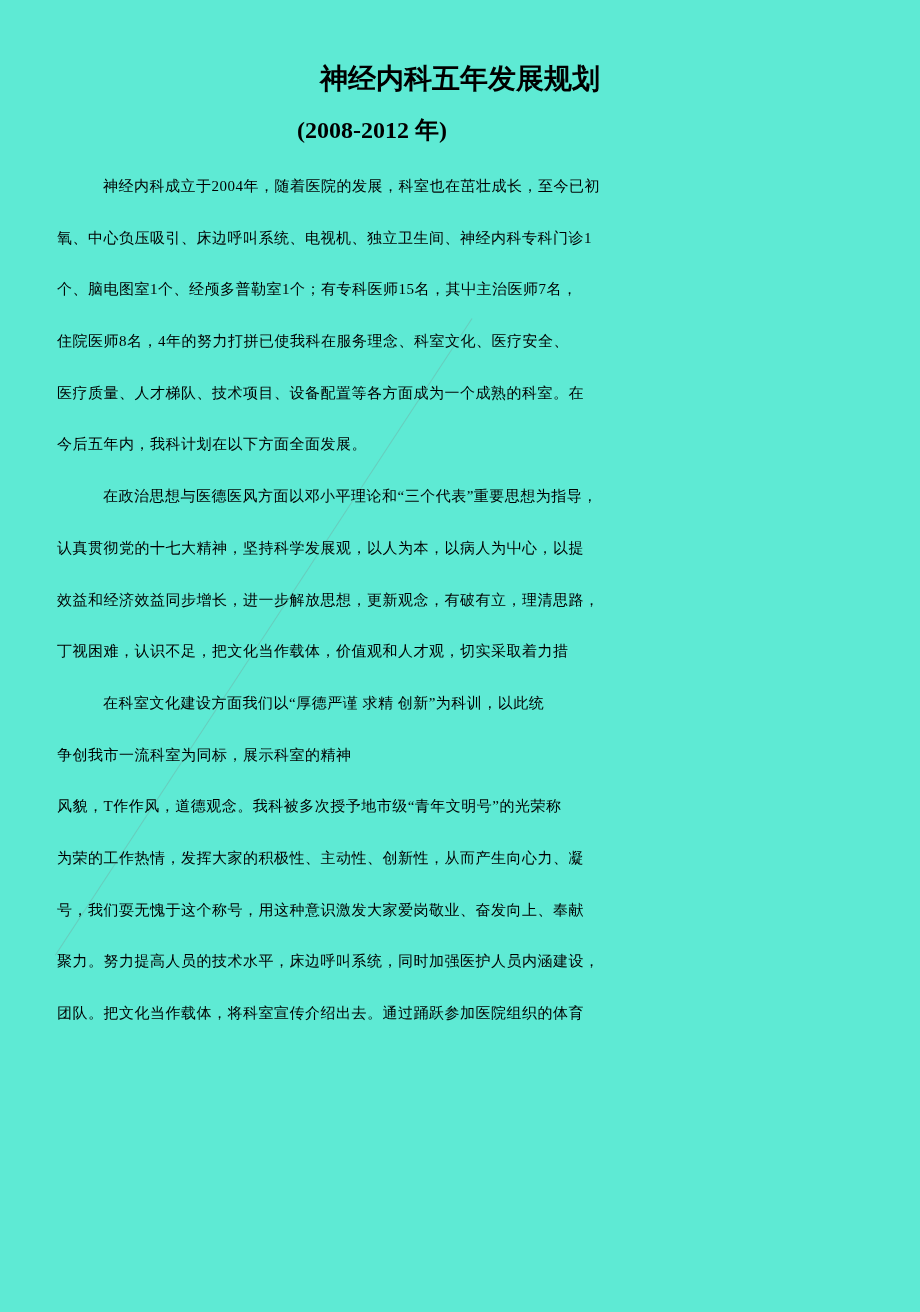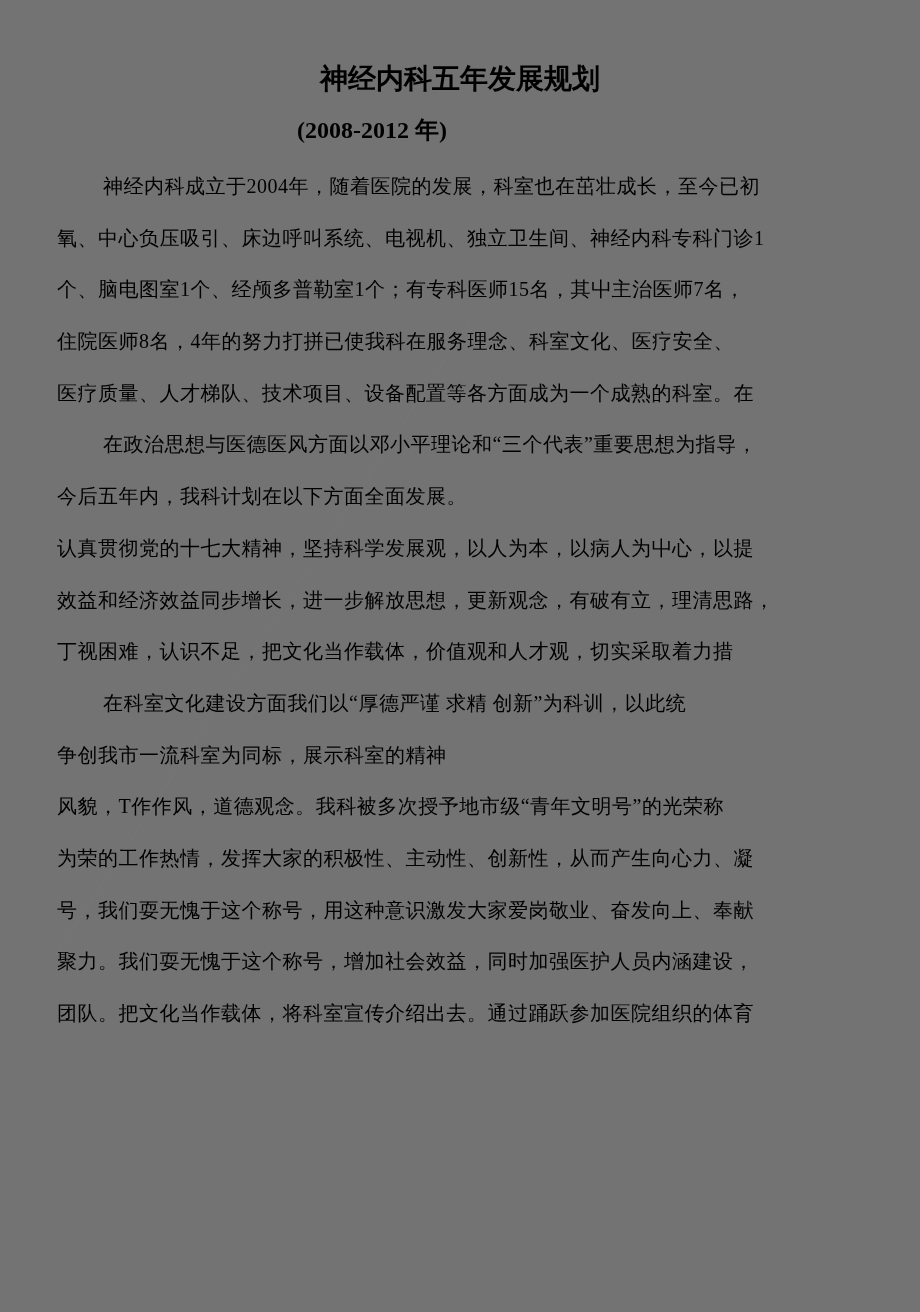--- a/index.html
+++ b/index.html
@@ -40,21 +40,21 @@
   }
   .doc-body {
     position: absolute;
     top: 161px;
     left: 57px;
     width: 810px;
   }
   .line {
     height: 51.7px;
     line-height: 51.7px;
-    font-size: 20px;
+    font-size: 15px;
     white-space: nowrap;
     letter-spacing: 0.5px;
   }
   .line.indent {
     padding-left: 46px;
   }
   .scan-artifact {
     position: absolute;
     left: 472px;
     top: 318px;
@@ -62,36 +62,36 @@
     height: 1px;
     background: rgba(130, 130, 130, 0.28);
     transform: rotate(123.2deg);
     transform-origin: left center;
     pointer-events: none;
   }
 </style>
 </head>
 <body>
 
-<div class="page" style="background: #737373; color: rgb(0, 0, 0);">
+<div class="page" style="background: #5eead4; color: rgb(0, 0, 0);">
   <div class="scan-artifact"></div>
   <div class="doc-title">神经内科五年发展规划</div>
   <div class="doc-subtitle">(2008-2012 年)</div>
   <div class="doc-body">
       <div class="line indent">神经内科成立于2004年，随着医院的发展，科室也在茁壮成长，至今已初</div>
       <div class="line">氧、中心负压吸引、床边呼叫系统、电视机、独立卫生间、神经内科专科门诊1</div>
       <div class="line">个、脑电图室1个、经颅多普勒室1个；有专科医师15名，其屮主治医师7名，</div>
       <div class="line">住院医师8名，4年的努力打拼已使我科在服务理念、科室文化、医疗安全、</div>
       <div class="line">医疗质量、人才梯队、技术项目、设备配置等各方面成为一个成熟的科室。在</div>
+      <div class="line">今后五年内，我科计划在以下方面全面发展。</div>
       <div class="line indent">在政治思想与医德医风方面以邓小平理论和“三个代表”重要思想为指导，</div>
-      <div class="line">今后五年内，我科计划在以下方面全面发展。</div>
       <div class="line">认真贯彻党的十七大精神，坚持科学发展观，以人为本，以病人为屮心，以提</div>
       <div class="line">效益和经济效益同步增长，进一步解放思想，更新观念，有破有立，理清思路，</div>
       <div class="line">丁视困难，认识不足，把文化当作载体，价值观和人才观，切实采取着力措</div>
       <div class="line indent">在科室文化建设方面我们以“厚德严谨 求精 创新”为科训，以此统</div>
       <div class="line">争创我市一流科室为同标，展示科室的精神</div>
       <div class="line">风貌，T作作风，道德观念。我科被多次授予地市级“青年文明号”的光荣称</div>
       <div class="line">为荣的工作热情，发挥大家的积极性、主动性、创新性，从而产生向心力、凝</div>
       <div class="line">号，我们耍无愧于这个称号，用这种意识激发大家爱岗敬业、奋发向上、奉献</div>
-      <div class="line">聚力。我们耍无愧于这个称号，增加社会效益，同时加强医护人员内涵建设，</div>
+      <div class="line">聚力。努力提高人员的技术水平，床边呼叫系统，同时加强医护人员内涵建设，</div>
       <div class="line">团队。把文化当作载体，将科室宣传介绍出去。通过踊跃参加医院组织的体育</div>
     </div>
 </div>
 
 </body></html>

